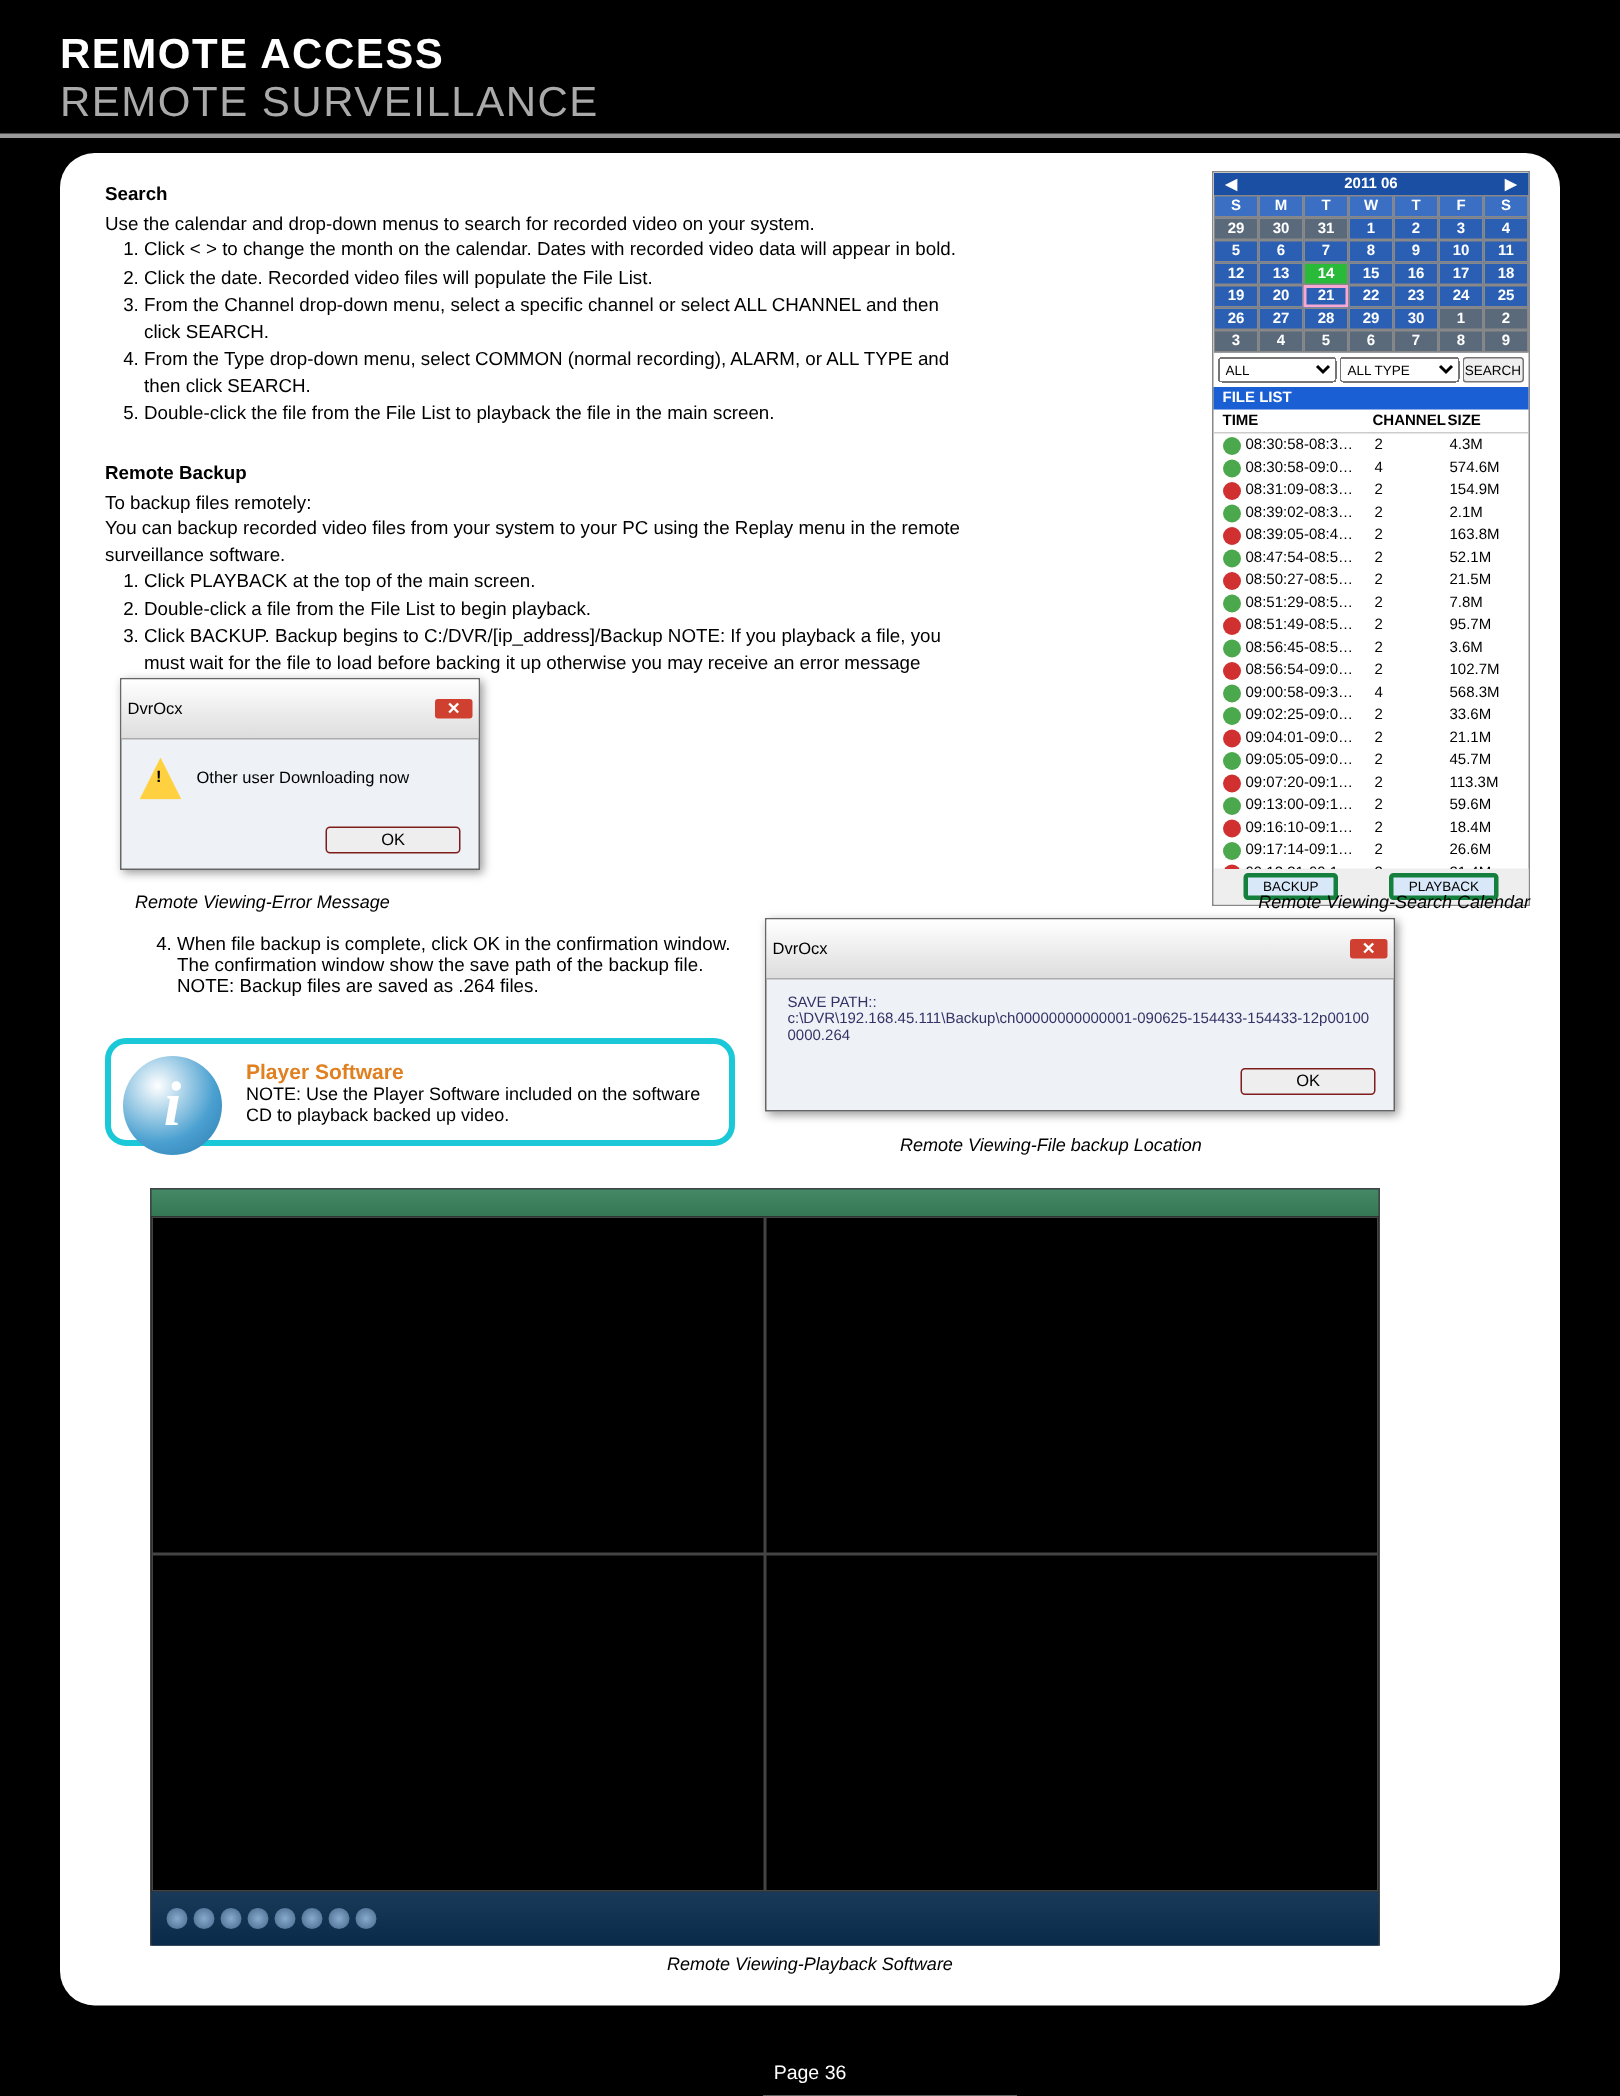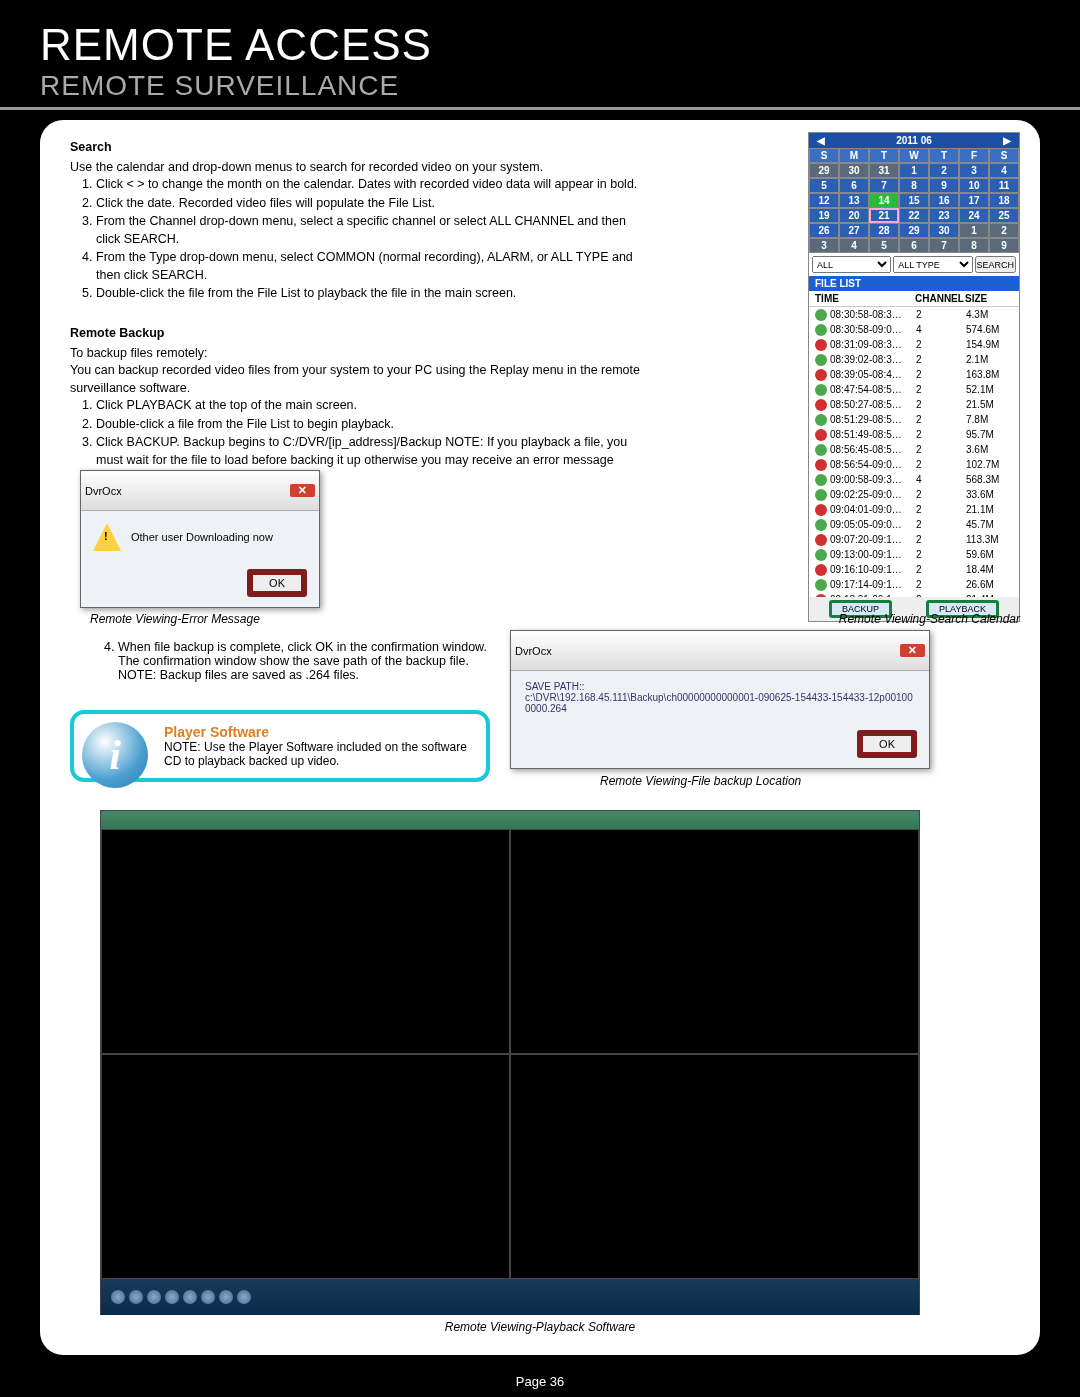--- a/index.html
+++ b/index.html
@@ -1,19 +1,19 @@
 <!DOCTYPE html>
 <html><head>
 <meta charset="utf-8">
 <style>
   * { box-sizing: border-box; margin: 0; padding: 0; }
   body { background: #000; font-family: Arial, Helvetica, sans-serif; width: 1080px; }
   .page { width: 1080px; height: 1397px; background: #000; position: relative; }
   .header { padding: 20px 40px 5px 40px; border-bottom: 3px solid #999; }
-  .header h1 { color: #fff; font-size: 44px; font-weight: 400; letter-spacing: 1px; }
+  .header h1 { color: #fff; font-size: 28px; font-weight: 700; letter-spacing: 1px; }
   .header h2 { color: #aaa; font-size: 28px; font-weight: 300; letter-spacing: 1px; }
   .content { background: #fff; margin: 10px 40px; padding: 15px 30px 10px 30px; height: 1235px; position: relative; border-radius: 23px; }
   .left-col { width: 580px; font-size: 12.5px; line-height: 1.4; }
   .sec-title { font-weight: bold; margin-top: 4px; margin-bottom: 2px; }
   ol { margin-left: 26px; }
   ol li { margin-bottom: 1px; }
   .calendar-panel { position: absolute; top: 12px; right: 20px; width: 212px; border: 1px solid #888; background: #fff; font-size: 10px; }
   .cal-title { background: #1a4fa3; color: #fff; text-align: center; font-weight: bold; padding: 2px; position: relative; }
   .cal-title .arrow { position: absolute; top: 2px; color: #fff; cursor: pointer; font-size:10px;}
   .cal-title .arrow.left { left: 8px; }
@@ -41,21 +41,21 @@
   .file-row span:nth-child(3){ width: 50px;}
   .file-row span:nth-child(4){ width: 42px;}
   .cal-buttons { display: flex; justify-content: space-around; padding: 3px; background: #eee;}
   .cal-buttons button { font-size: 9px; background: #d8e8f8; border: 3px solid #15803d; border-radius: 3px; padding: 1px 10px; }
   .cap { font-style: italic; font-size: 12px; text-align: center; }
   .dialog { border: 1px solid #666; background: #eef2f6; font-size: 11px; }
   .dialog .tbar { display: flex; justify-content: space-between; align-items: center; background: linear-gradient(#fff,#ddd); padding: 13px 4px; border-bottom: 1px solid #aaa; }
   .dialog .tbar .close { background: #d04030; color: #fff; padding: 0 8px; border-radius: 2px; font-weight: bold;}
   .dialog .body { padding: 12px; display: flex; align-items: center; gap: 10px; min-height: 50px;}
   .dialog .btns { text-align: right; padding: 6px 12px 10px 12px;}
-  .dialog .btns button { padding: 2px 16px; background: #eee; border: 6px solid #7f1d1d; border-radius: 3px; font-size:11px;}
+  .dialog .btns button { padding: 2px 36px; background: #eee; border: 1px solid #7f1d1d; border-radius: 3px; font-size:11px;}
   .warn-icon { width: 28px; height: 28px; background: #ffd040; clip-path: polygon(50% 0%, 0% 100%, 100% 100%); position: relative; flex-shrink:0;}
   .warn-icon::after { content: "!"; position: absolute; left: 11px; top: 7px; font-weight: bold; color: #000;}
   .err-dialog { position: absolute; top: 350px; left: 40px; width: 240px; box-shadow: 2px 2px 6px rgba(0,0,0,.4);}
   .cap-err { position: absolute; top: 492px; left: 50px; }
   .cap-cal { position: absolute; top: 492px; right: 20px; }
   .para-4 { position: absolute; top: 520px; left: 30px; width: 420px; font-size: 12.5px;}
   .para-4 ol { margin-left: 48px;}
   .info-box { position: absolute; top: 590px; left: 30px; width: 420px; border: 4px solid #1ac8d8; border-radius: 14px; padding: 10px 12px 10px 90px; font-size: 12px;}
   .info-box h3 { color: #e08020; font-size: 14px; font-weight: bold;}
   .info-icon { position: absolute; left: 8px; top: 8px; width: 66px; height: 66px; border-radius: 50%; background: radial-gradient(circle at 35% 30%, #fff, #4aa0d0 60%, #2a7ab0); display:flex; align-items:center; justify-content:center;}

